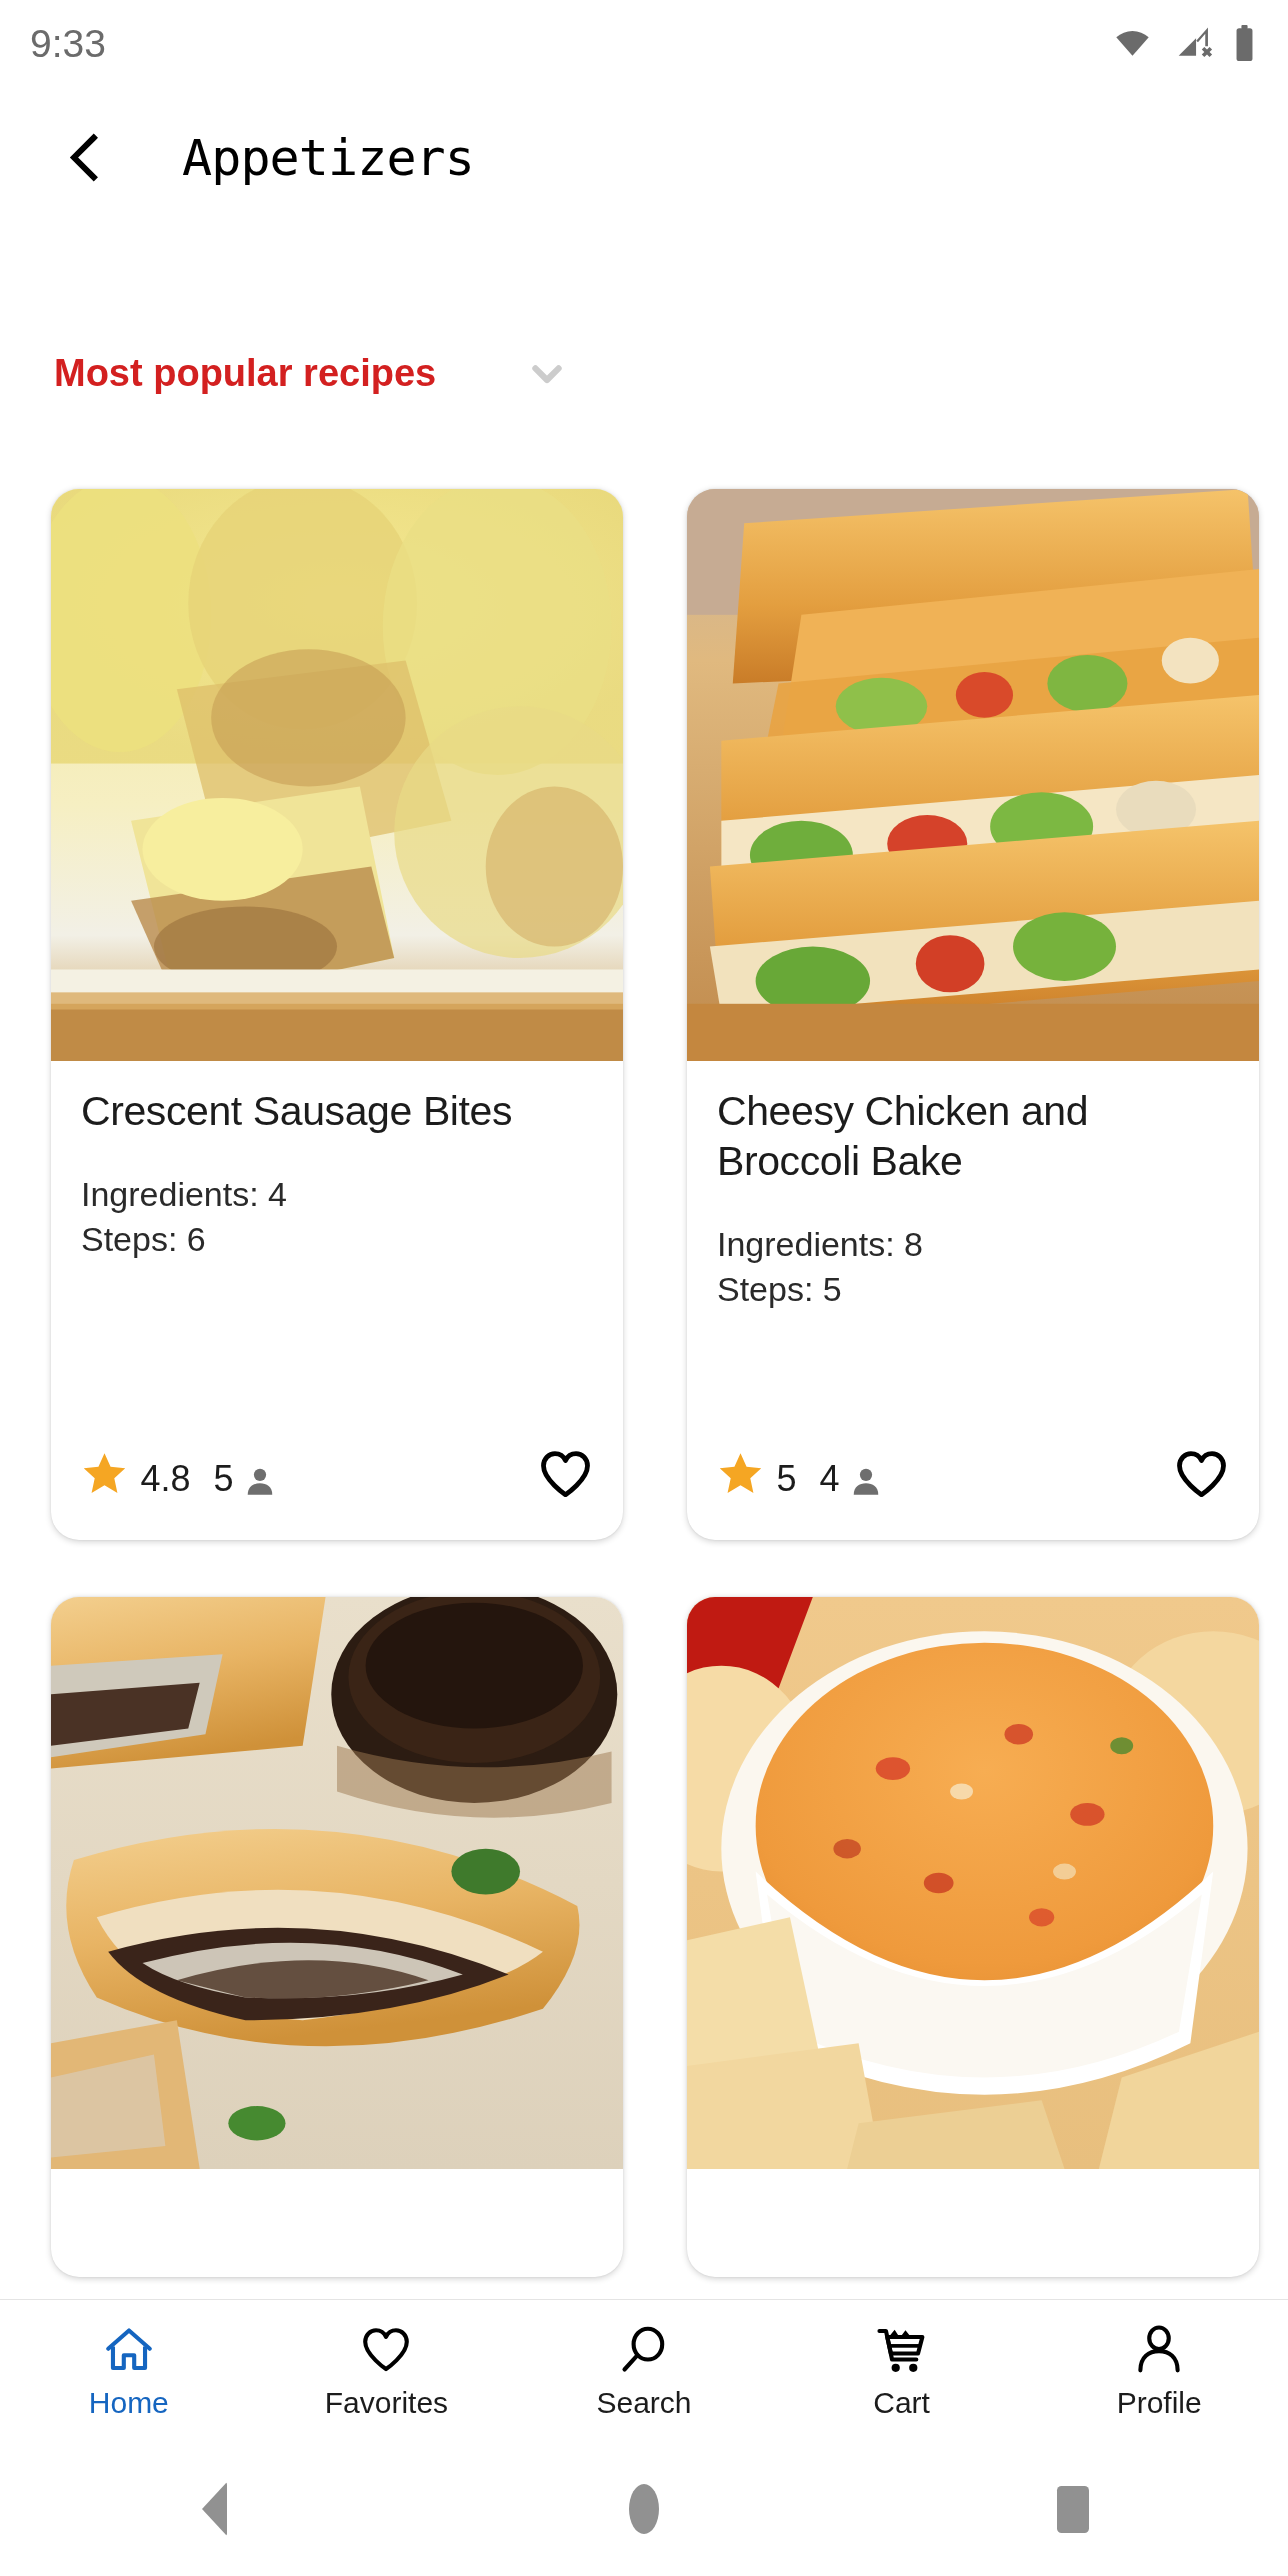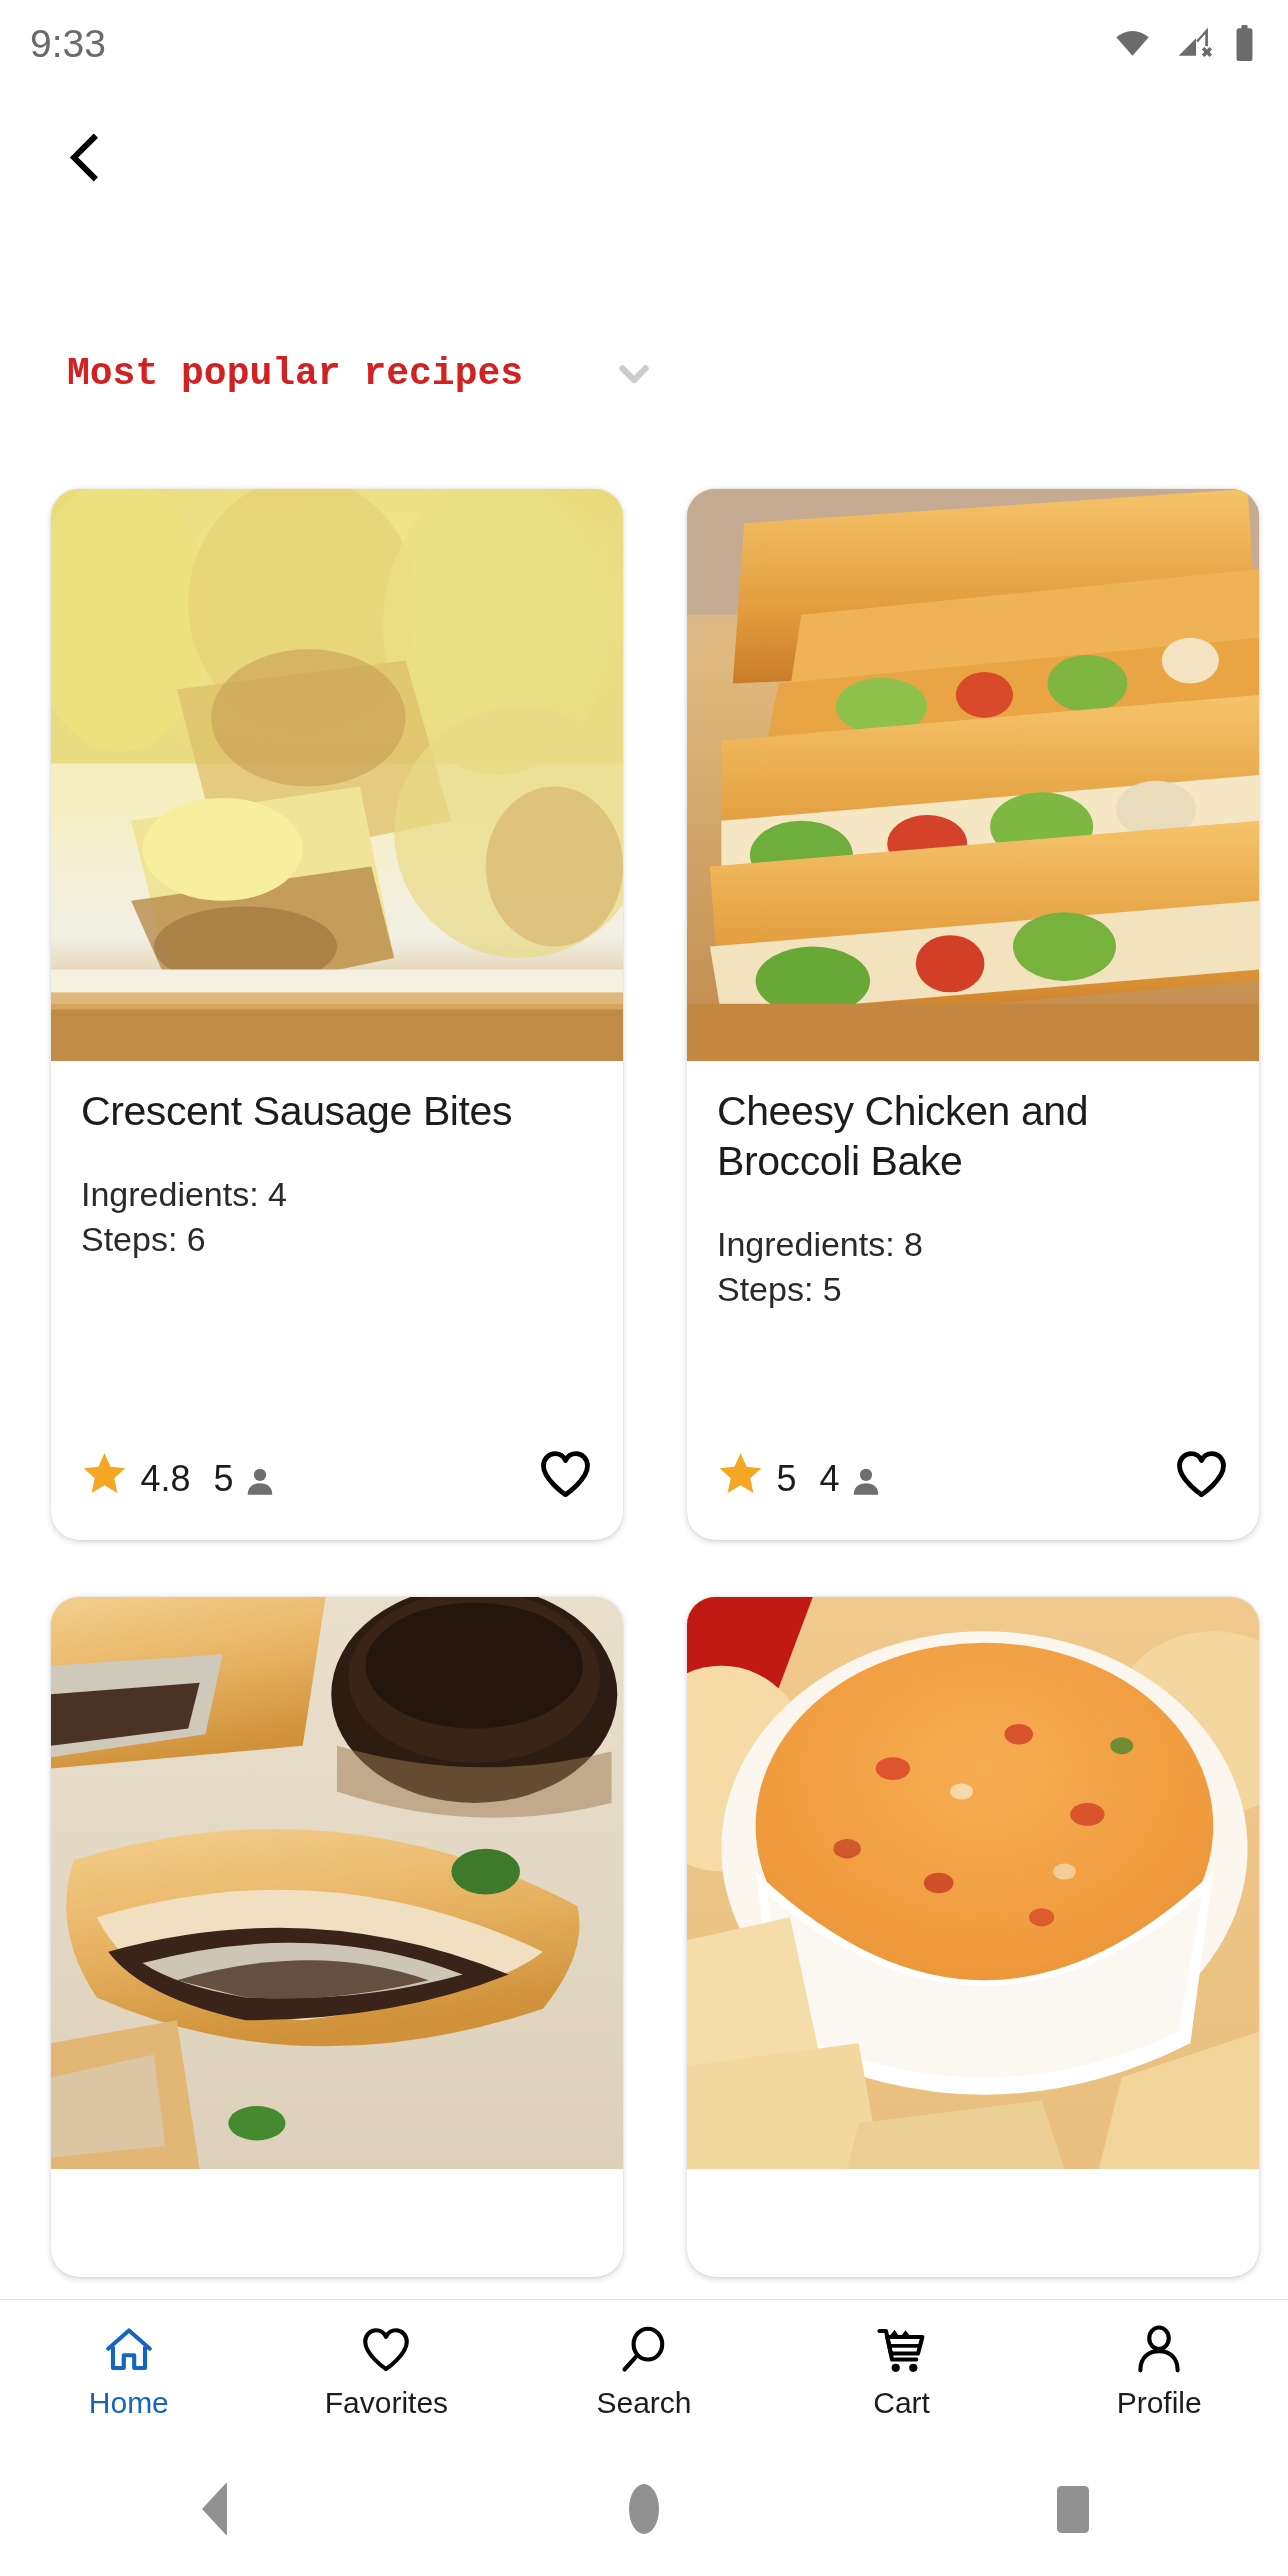--- a/index.html
+++ b/index.html
@@ -68,26 +68,25 @@
     font-size: 50px;
     color: #000000;
     margin-left: 43px;
     letter-spacing: -0.9px;
     white-space: nowrap;
   }
 
   
   .filter-row {
     position: absolute;
-    top: 320px; left: 13px;
+    top: 320px; left: 0;
     width: 1112px;
     height: 107px;
     display: flex;
     align-items: center;
-    font-family: Liberation Mono, monospace;
   }
   .filter-label {
     font-size: 38px;
     font-weight: bold;
     color: #d32020;
     margin-left: 54px;
     white-space: nowrap;
   }
   .filter-chevron {
     margin-left: 70px;
@@ -275,20 +274,21 @@
       </span>
     </div>
   </div>
 
   <div class="app-bar">
     <div class="back-btn">
       <svg width="55" height="55" viewBox="0 0 24 24">
         <path d="M15.6 3.4 L7 12 L15.6 20.6" fill="none" stroke="#000" stroke-width="2.6" stroke-linecap="square" stroke-linejoin="miter"></path>
       </svg>
     </div>
+    <div class="app-title">Appetizers</div>
   </div>
 
   <div class="filter-row">
     <div class="filter-label">Most popular recipes</div>
     <div class="filter-chevron">
       <svg width="48" height="48" viewBox="0 0 24 24">
         <path d="M6.2 9.2 L12 15 L17.8 9.2" fill="none" stroke="#cccccc" stroke-width="3.1" stroke-linecap="round" stroke-linejoin="round"></path>
       </svg>
     </div>
   </div>

